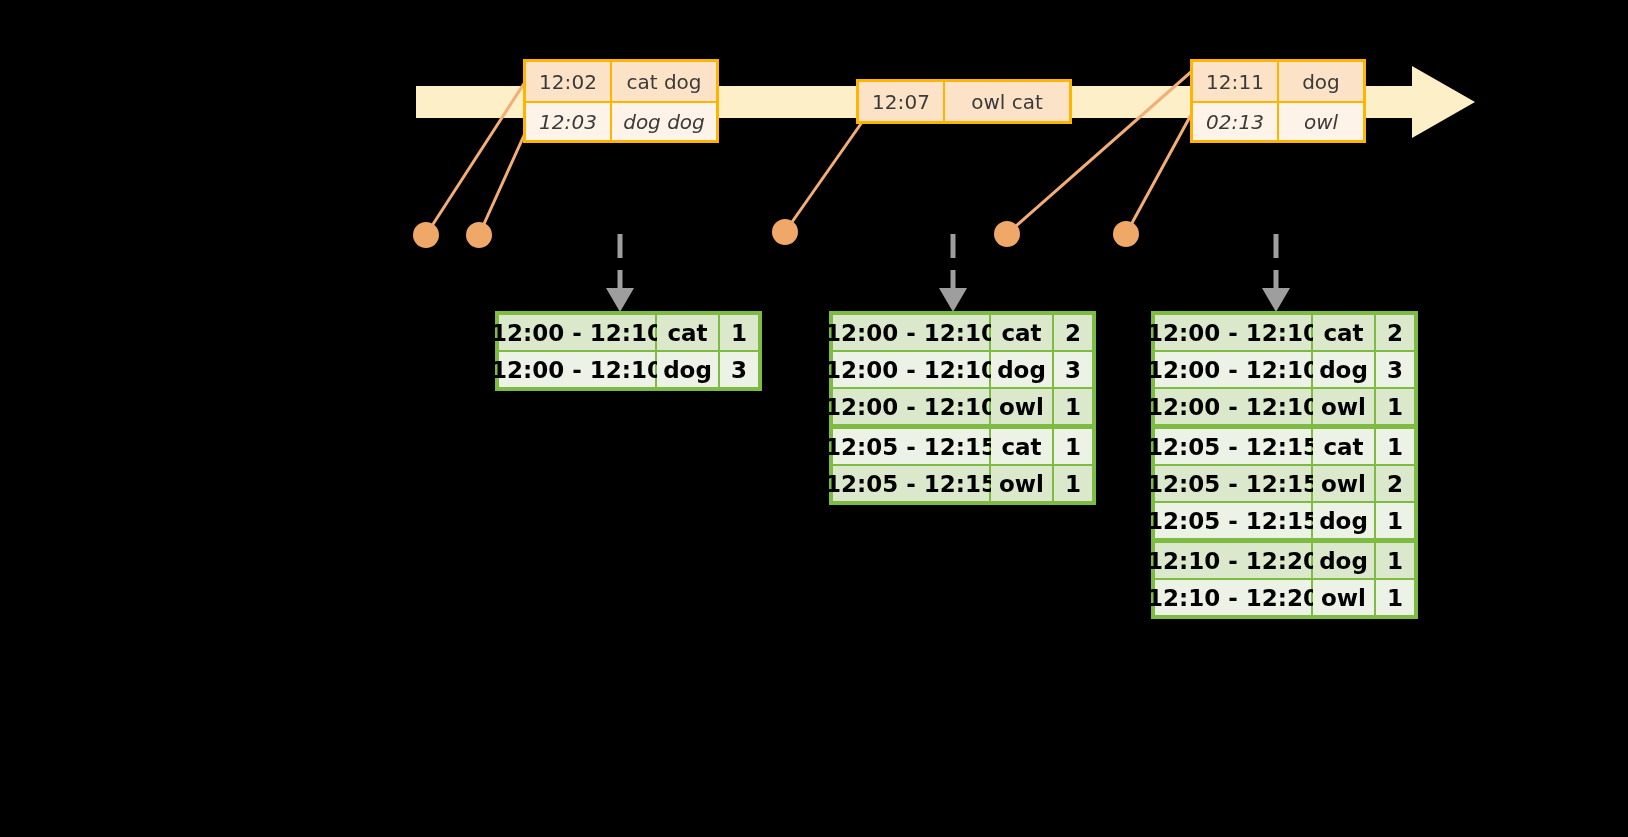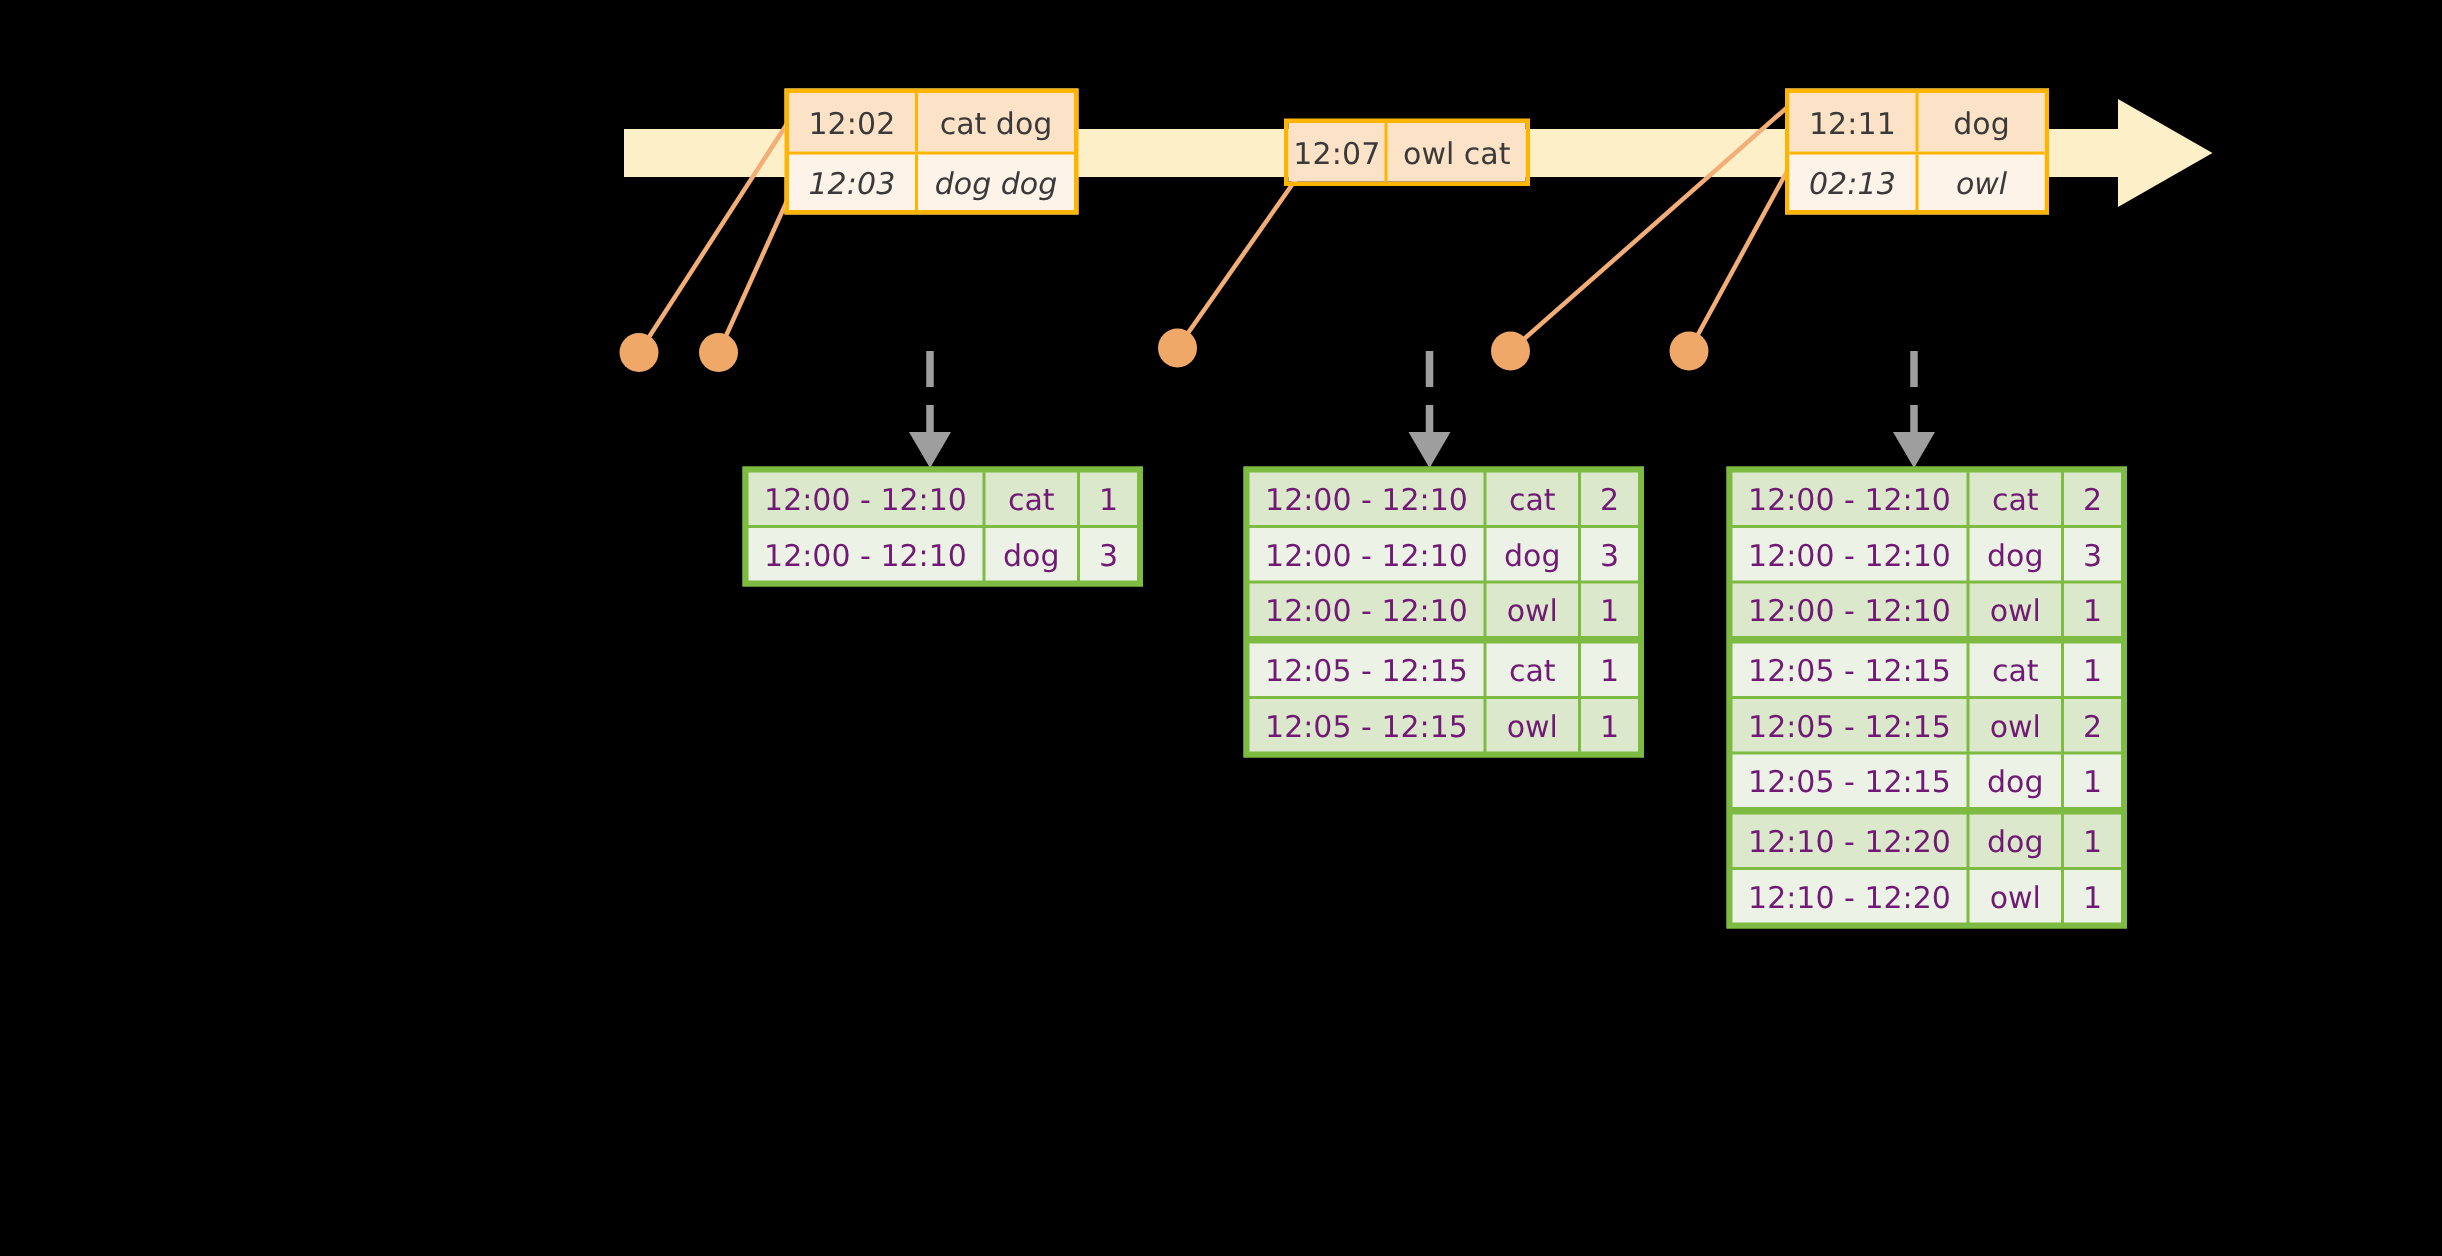--- a/index.html
+++ b/index.html
@@ -69,23 +69,24 @@
   .rt-row {
     display: flex;
     height: 35px;
     gap: 2px;
   }
   .rt-row.a .rt-cell { background: #DCE8CC; }
   .rt-row.b .rt-cell { background: #EDF2E6; }
   .rt-row.group-sep { margin-top: 3px; }
   .rt-cell {
     display: flex; align-items: center; justify-content: center;
-    font-size: 20px;
-    color: #701a75;
+    font-size: 23px;
+    color: #000000;
     white-space: nowrap;
+    font-weight: bold;
   }
   .rt-window { width: 156px; }
   .rt-key    { width: 61px; }
   .rt-count  { width: 38px; }
 </style>
 </head>
 <body>
 
 <div id="stage">
 
@@ -131,21 +132,21 @@
     <div class="event-row shade">
       <div class="ev-time">12:02</div>
       <div class="ev-words">cat dog</div>
     </div>
     <div class="event-row plain">
       <div class="ev-time">12:03</div>
       <div class="ev-words">dog dog</div>
     </div>
   </div>
 
-  <div class="event-box" style="left:836px; top:79px; width:164px;">
+  <div class="event-box" style="left:836px; top:79px; width:216px;">
     <div class="event-row shade">
       <div class="ev-time">12:07</div>
       <div class="ev-words">owl cat</div>
     </div>
   </div>
 
   <div class="event-box" style="left:1170px; top:59px; width:176px;">
     <div class="event-row shade">
       <div class="ev-time">12:11</div>
       <div class="ev-words">dog</div>

